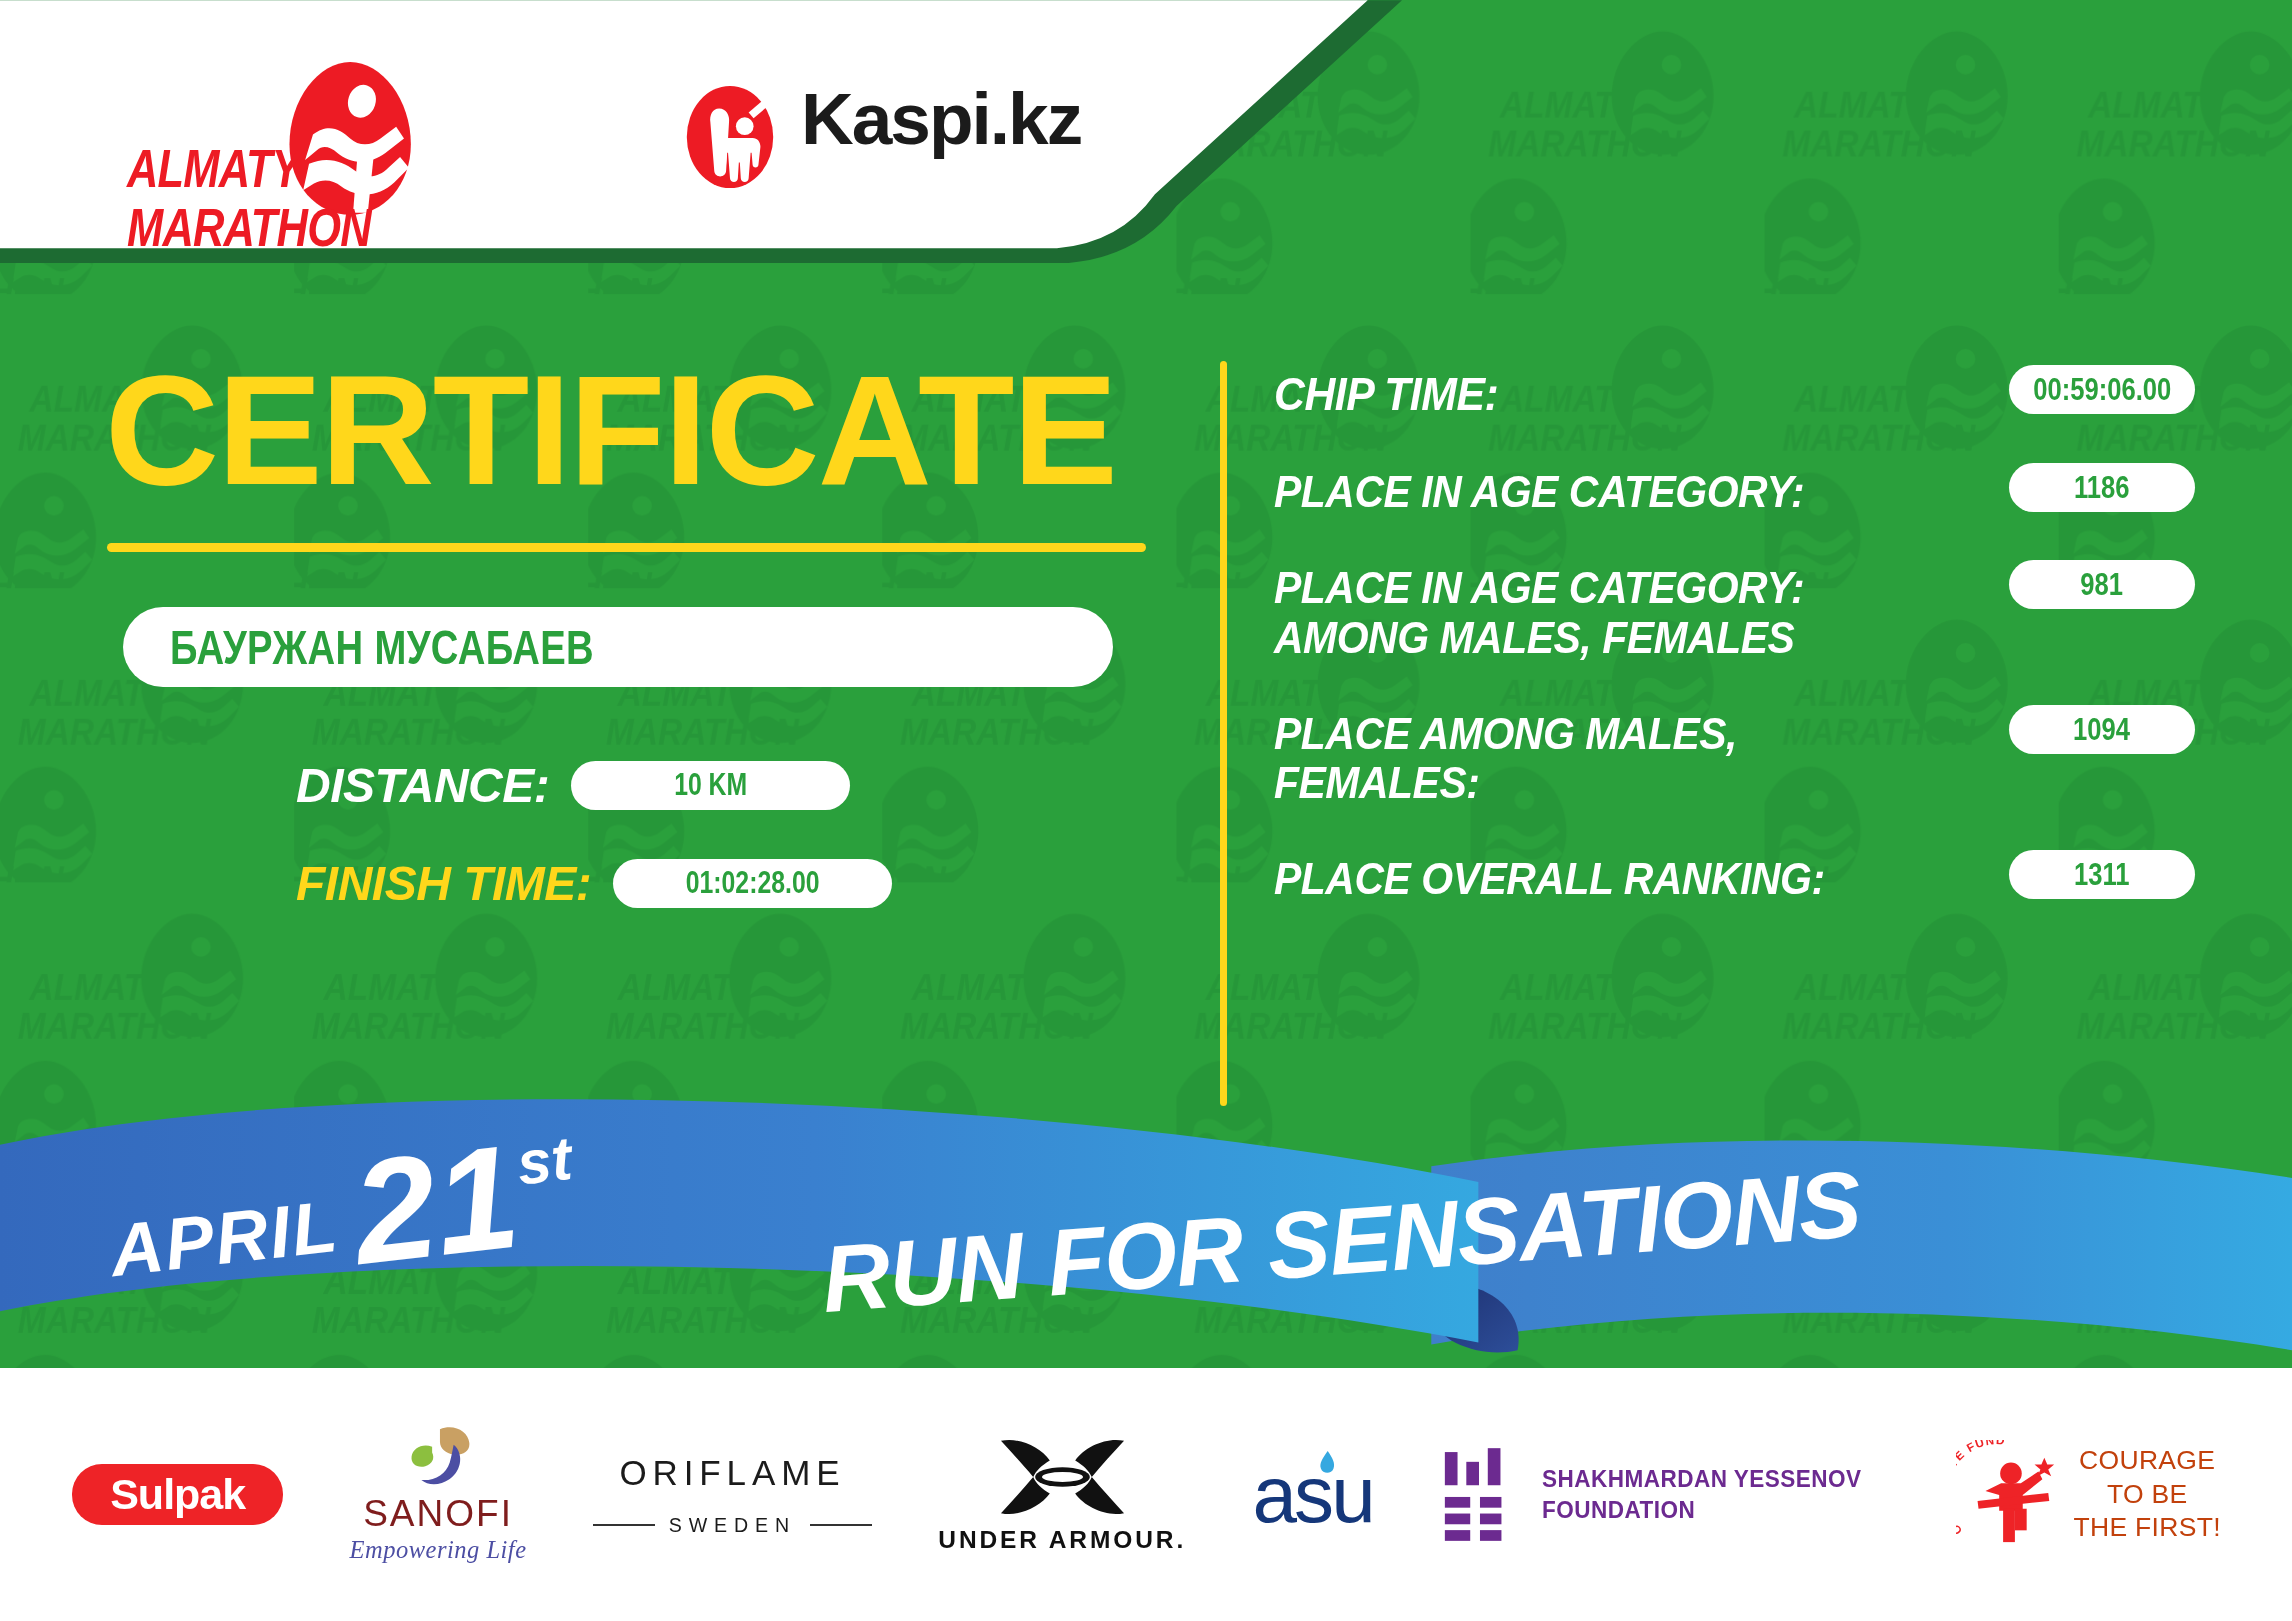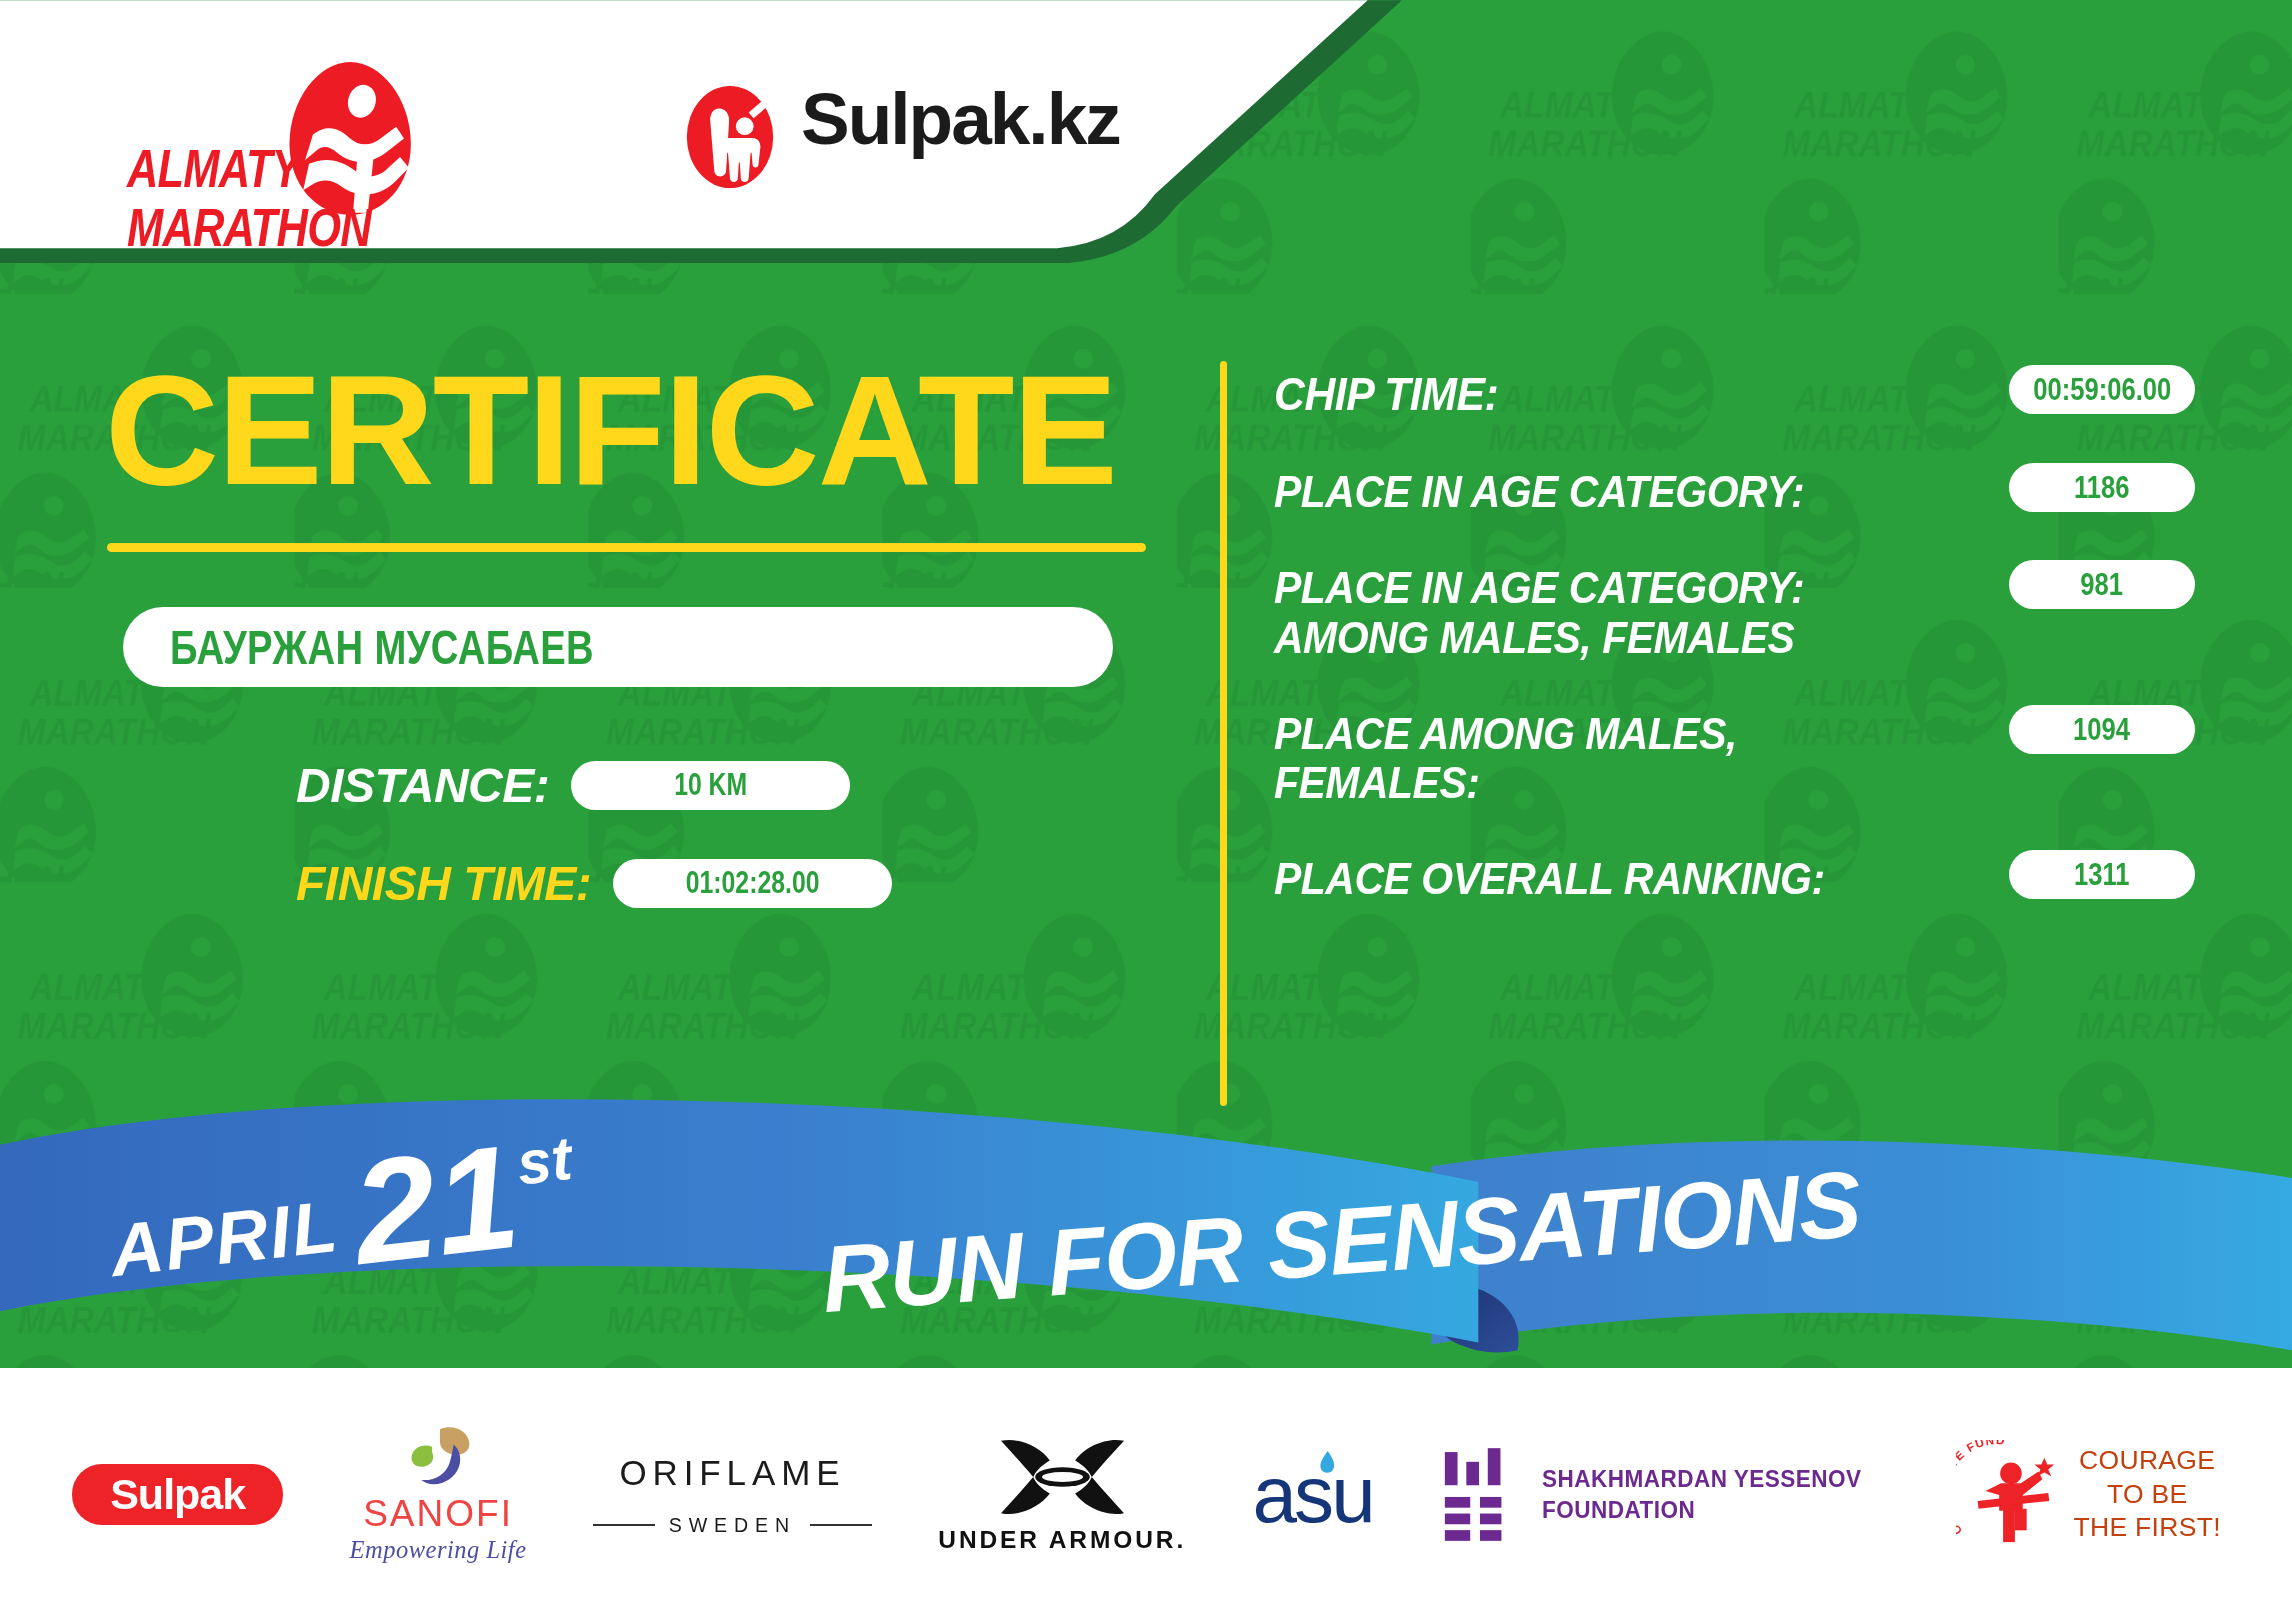--- a/index.html
+++ b/index.html
@@ -151,21 +151,21 @@
   #sulpak-pill{
     width:211px;height:61px;background:#ee2327;border-radius:30px;
     display:flex;align-items:center;justify-content:center;
   }
   #sulpak-word{
     font-family:"Liberation Sans",sans-serif;font-weight:bold;
     font-size:43px;color:#fff;letter-spacing:-1px;
   }
 
   #sanofi-name{
-    font-family:"Liberation Sans",sans-serif;font-size:37px;color:#ef4444;
+    font-family:"Liberation Sans",sans-serif;font-size:37px;color:#7f1d1d;
     letter-spacing:2px;margin-top:3.9px;
   }
   #sanofi-tag{
     font-family:"Liberation Serif",serif;font-style:italic;font-size:24.5px;
     color:#4c4ea3;margin-top:1px;letter-spacing:0.5px;
   }
 
   #oriflame-name{
     font-family:"Liberation Sans",sans-serif;font-size:35px;color:#1b1b1b;
     letter-spacing:5.9px;font-weight:300;
@@ -256,21 +256,21 @@
   </div>
 
   <div id="kaspi-logo" class="hdr-logo">
     <svg width="108" height="108" viewBox="0 0 110 110">
       <ellipse cx="55" cy="55" rx="44" ry="52" fill="#ed1b24"></ellipse>
       <path d="M44 26c7 0 11 7 10 14l-3 50c-1 7-11 7-12 0l-4-50c-1-7 2-14 9-14z" fill="#fff"></path>
       <circle cx="70" cy="44" r="9" fill="#fff"></circle>
       <path d="M62 56h16c5 0 8 4 8 9l-2 18c0 4-6 4-6 0l-1-12-1 0-2 26c0 5-8 5-8 0l-1-16-1 0-1 16c0 5-8 5-8 0l-2-26-1 0-1 12c0 4-6 4-6 0l-2-18c0-5 3-9 8-9z" fill="#fff"></path>
       <path d="M74 30 l14-12 5 6 -14 12z" fill="#fff"></path>
     </svg>
-    <div id="kaspi-word">Sulpak.kz</div>
+    <div id="kaspi-word">Kaspi.kz</div>
   </div>
 
   <div id="left-col">
     <div id="cert-title">CERTIFICATE</div>
     <div id="title-rule"></div>
 
     <div id="name-pill">
       <span id="name-text">БАУРЖАН МУСАБАЕВ</span>
     </div>
 

